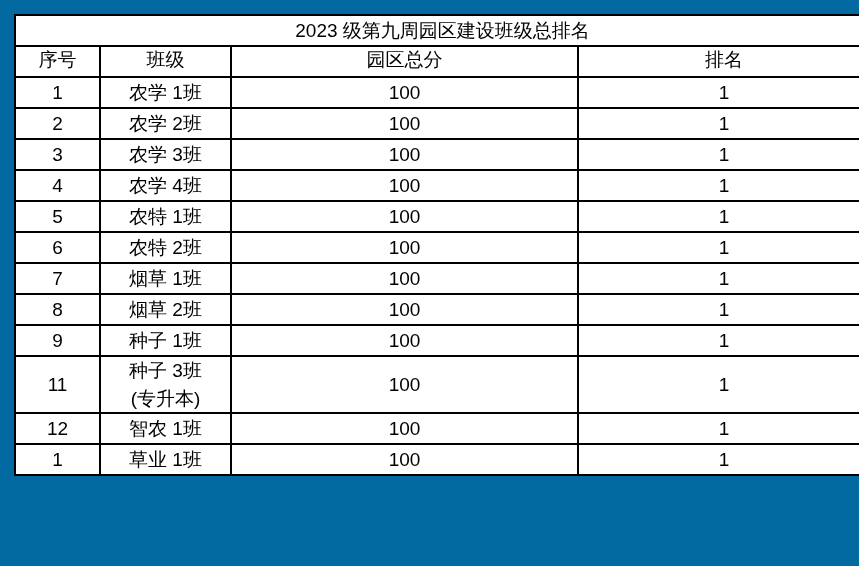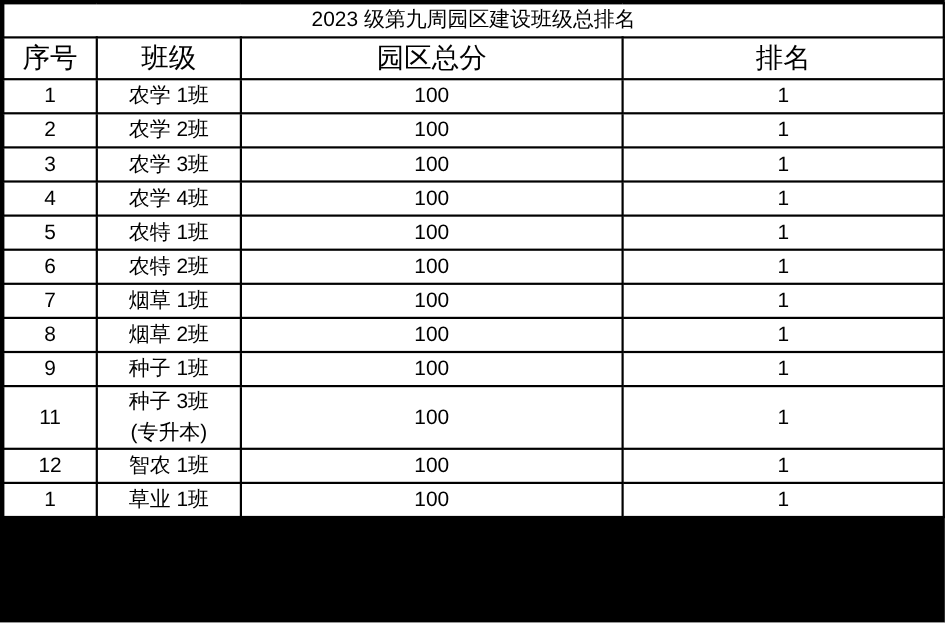--- a/index.html
+++ b/index.html
@@ -4,23 +4,23 @@
 <style>
   html, body {
     margin: 0;
     padding: 0;
     background: #ffffff;
     font-family: "Liberation Sans", "DejaVu Sans", sans-serif;
   }
   .page {
     width: 859px;
     height: 566px;
-    background: #000000;
+    background: #0369a1;
     box-sizing: border-box;
-    padding: 2px;
+    padding: 14px;
     overflow: hidden;
   }
   table.ranking {
     border-collapse: collapse;
     table-layout: fixed;
     width: 855px;
     color: #000000;
   }
   table.ranking th,
   table.ranking td {
@@ -34,21 +34,22 @@
     color: #000000;
     background: #ffffff;
   }
   th.title-cell {
     font-size: 21px;
     font-weight: bold;
     height: 29px;
   }
   tr.header-row th {
     height: 29px;
-    font-size: 25px;
+    font-size: 19px;
+    font-family: Liberation Mono, monospace;
   }
   tbody td {
     height: 29px;
   }
   td.cell-class {
     white-space: pre-line;
   }
   col.c-no    { width: 85px;  }
   col.c-class { width: 131px; }
   col.c-score { width: 347px; }

